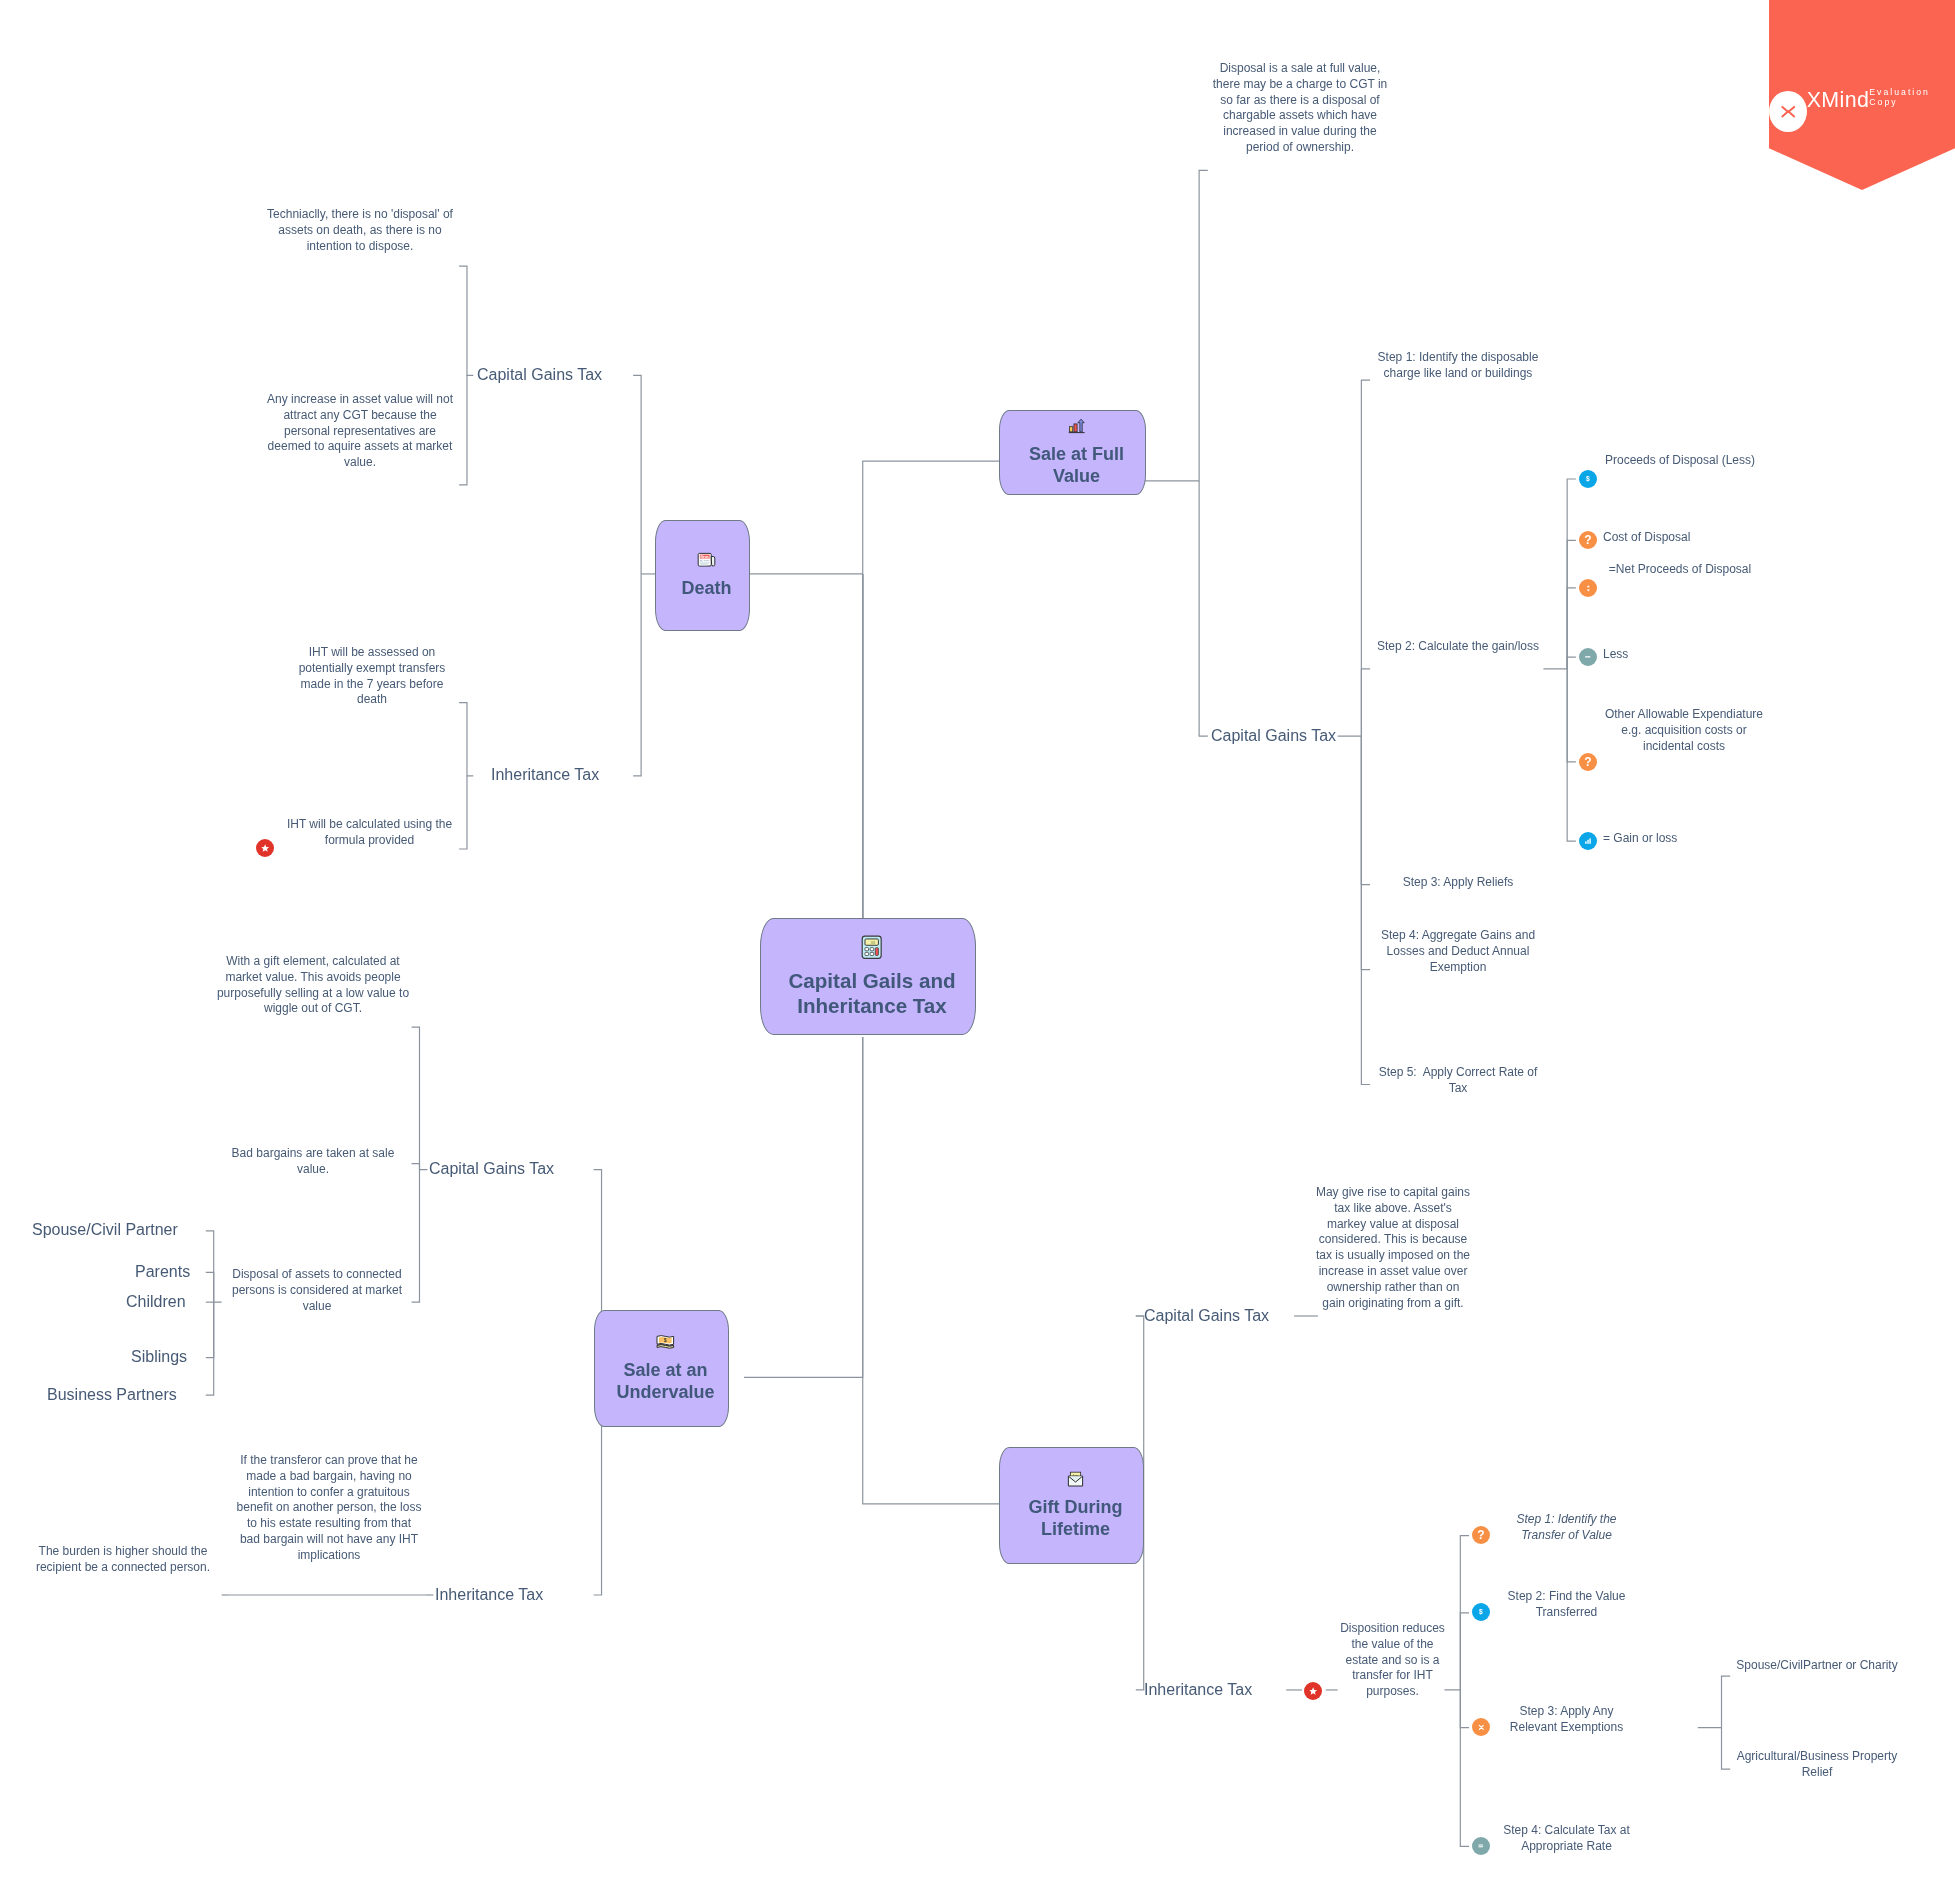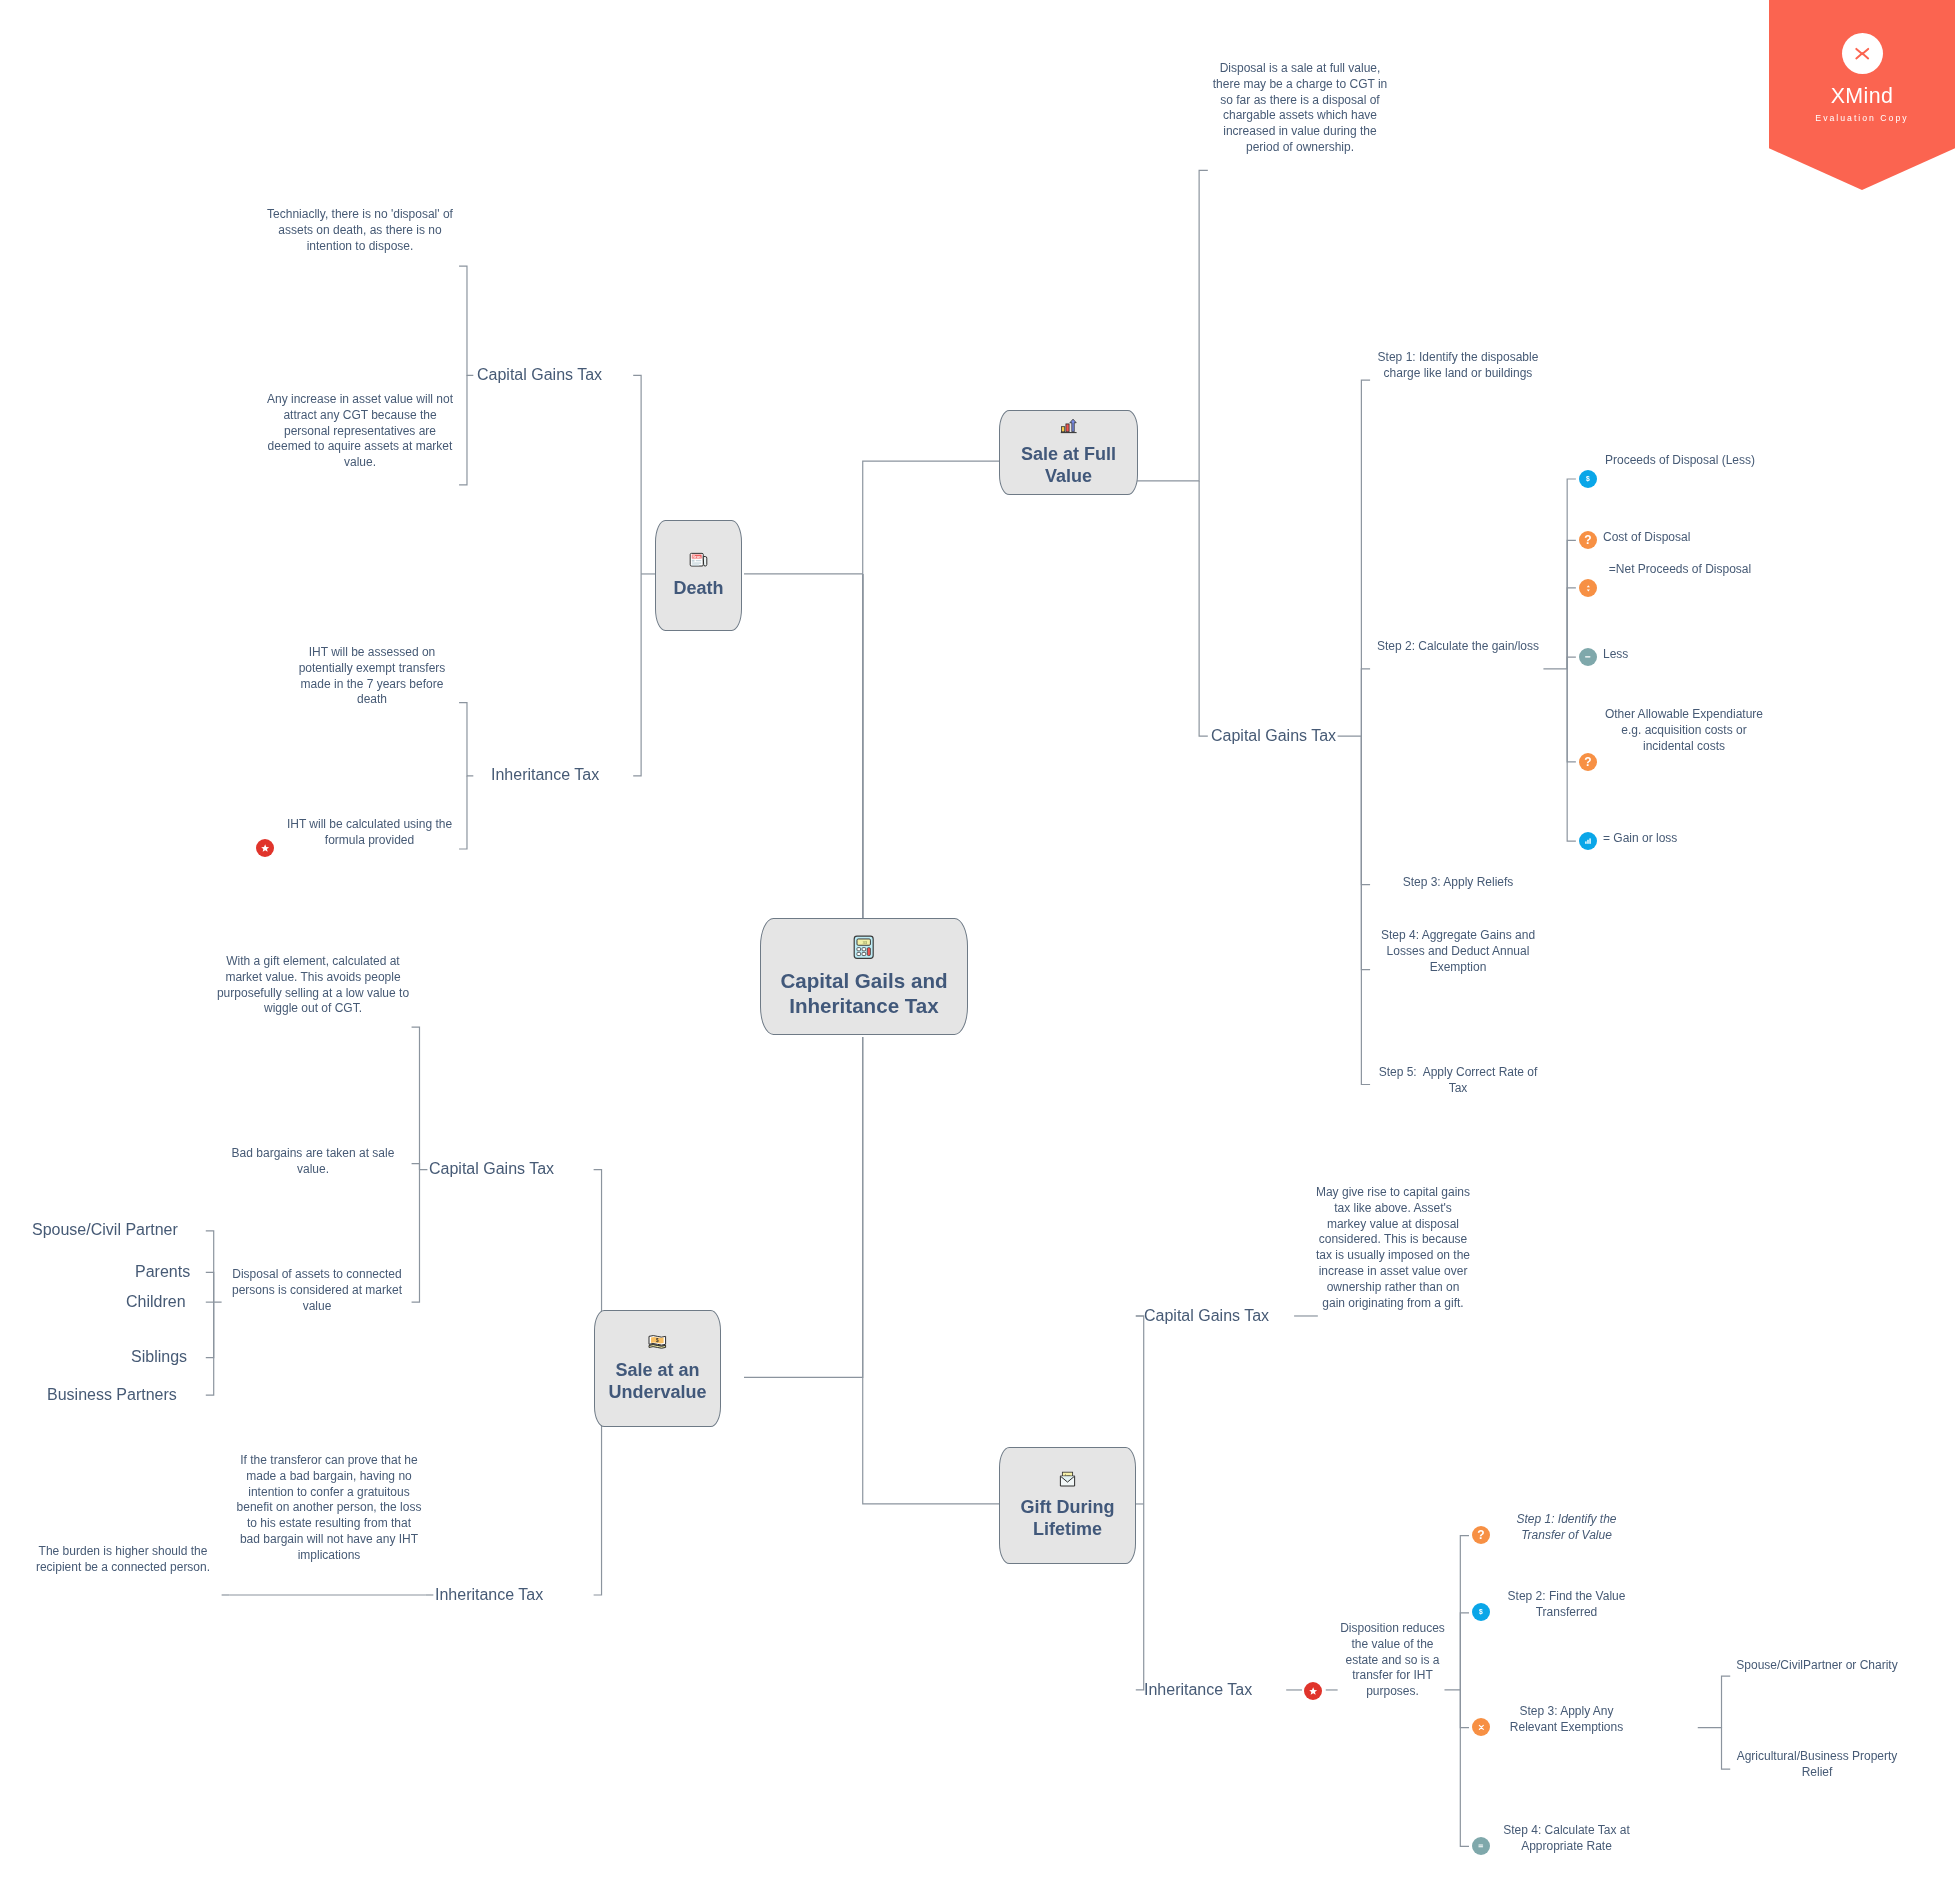--- a/index.html
+++ b/index.html
@@ -1,37 +1,37 @@
 <!DOCTYPE html>
 <html style="font-size:6.3px"><head>
 <meta charset="utf-8">
 <style>
   html,body{margin:0;padding:0;background:#ffffff;}
   body{font-family:"Liberation Sans",sans-serif;color:#465a75;}
   #canvas{position:relative;width:1955px;height:1903px;background:#fff;overflow:hidden;}
   .txt{position:absolute;text-align:center;line-height:1.32;color:#465a75;font-size:12px;white-space:pre-wrap;}
   .lbl{position:absolute;font-size:16px;color:#465a75;white-space:nowrap;}
   
-  .cap{position:absolute;border:1.2px solid #6e7a86;background:#e5e5e5;display:flex;flex-direction:column;
-       align-items:center;justify-content:center;}
+  .cap{position:absolute;border:1.2px solid #6e7a86;background:#c4b5fd;display:flex;flex-direction:column;
+       align-items:center;justify-content:center;padding-left:8px;}
   .cap .captitle{font-weight:bold;font-size:18px;color:#41587a;text-align:center;line-height:1.2;}
   .cap .capicon{margin-bottom:8.7px;}
   
   #root .captitle{font-size:20.6px;}
   svg.wires{position:absolute;left:0;top:0;width:1955px;height:1903px;pointer-events:none;}
   .badge{position:absolute;width:18px;height:18px;border-radius:50%;display:flex;align-items:center;
          justify-content:center;color:#fff;font-size:12px;font-weight:bold;line-height:1;}
   .badge.blue{background:#0aa6e8;}
   .badge.orange{background:#f79044;}
   .badge.teal{background:#7fa8ab;}
   .badge.red{background:#e0342b;}
   
   #xmind{position:absolute;right:0;top:0;width:186px;height:190px;background:#fb6450;
          clip-path:polygon(0 0,100% 0,100% 78%,50% 100%,0 78%);
-         display:flex;flex-direction:column;align-items:center;}
+         display:flex;flex-direction:row;align-items:center;}
   #xmind .circ{width:41px;height:41px;border-radius:50%;background:#fff;margin-top:33px;
                display:flex;align-items:center;justify-content:center;}
   #xmind .wm{color:#fff;font-size:21.4px;letter-spacing:0.4px;margin-top:10.3px;font-weight:300;}
   #xmind .ev{color:#fff;font-size:8.7px;letter-spacing:2px;margin-top:4px;}
 </style>
 </head>
 <body>
 
 <div id="canvas">
 

